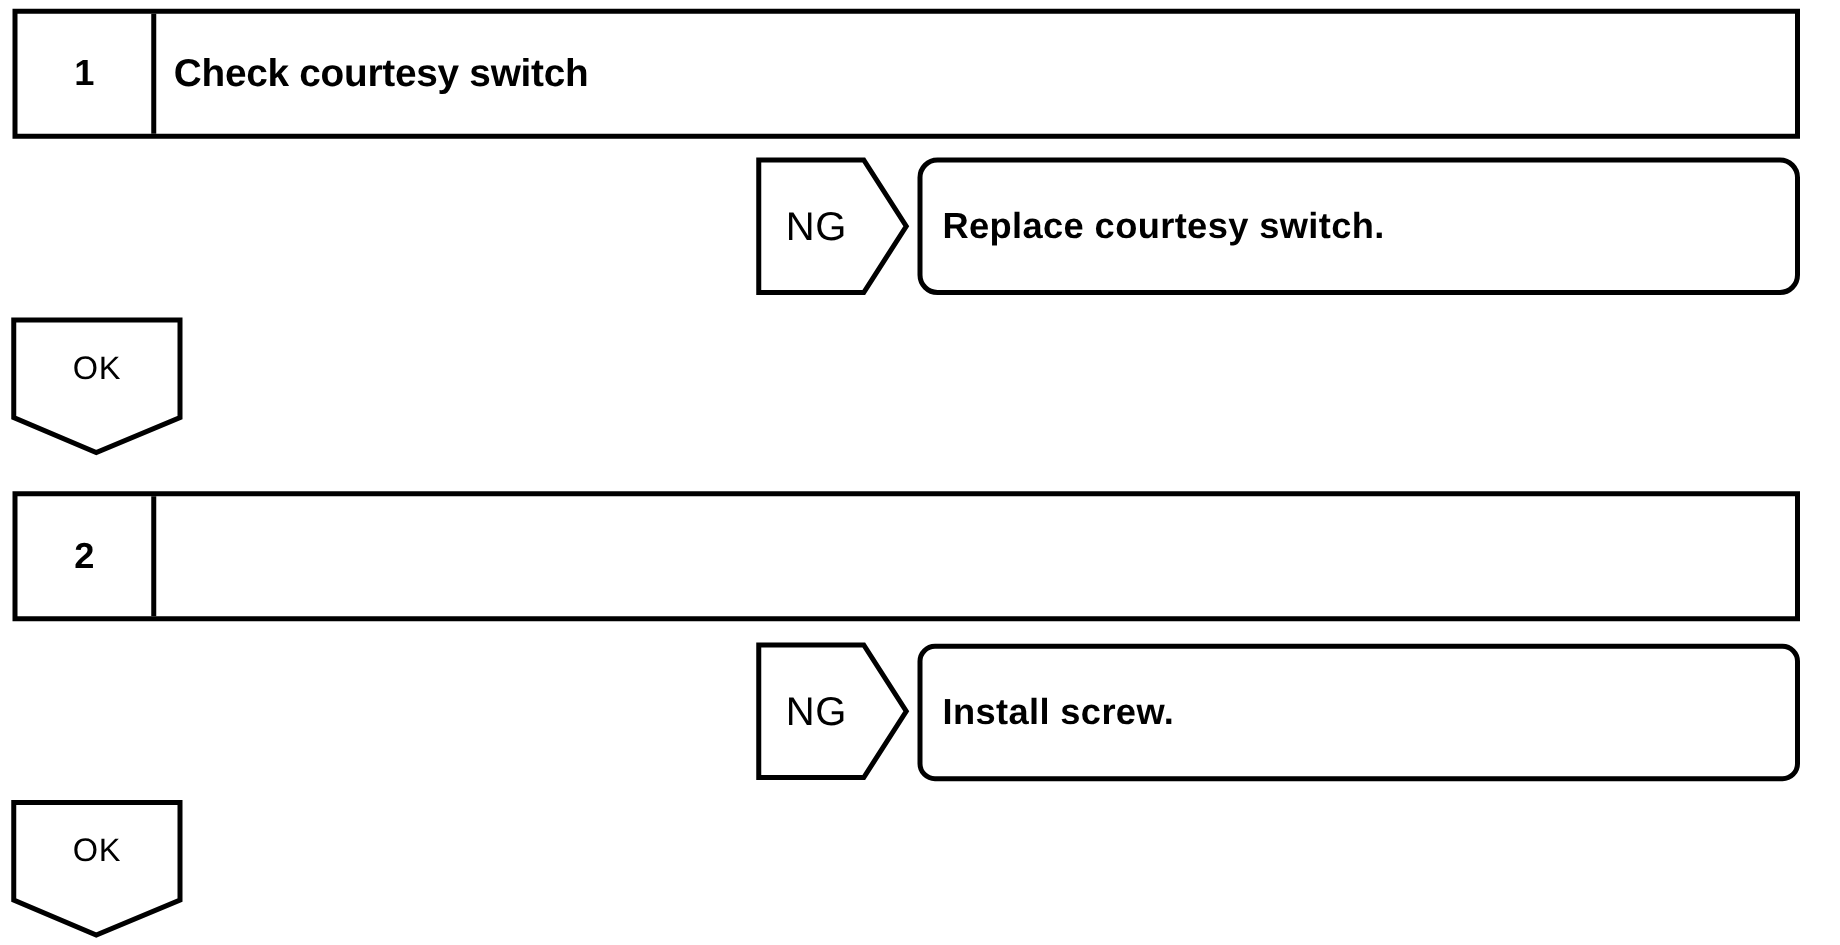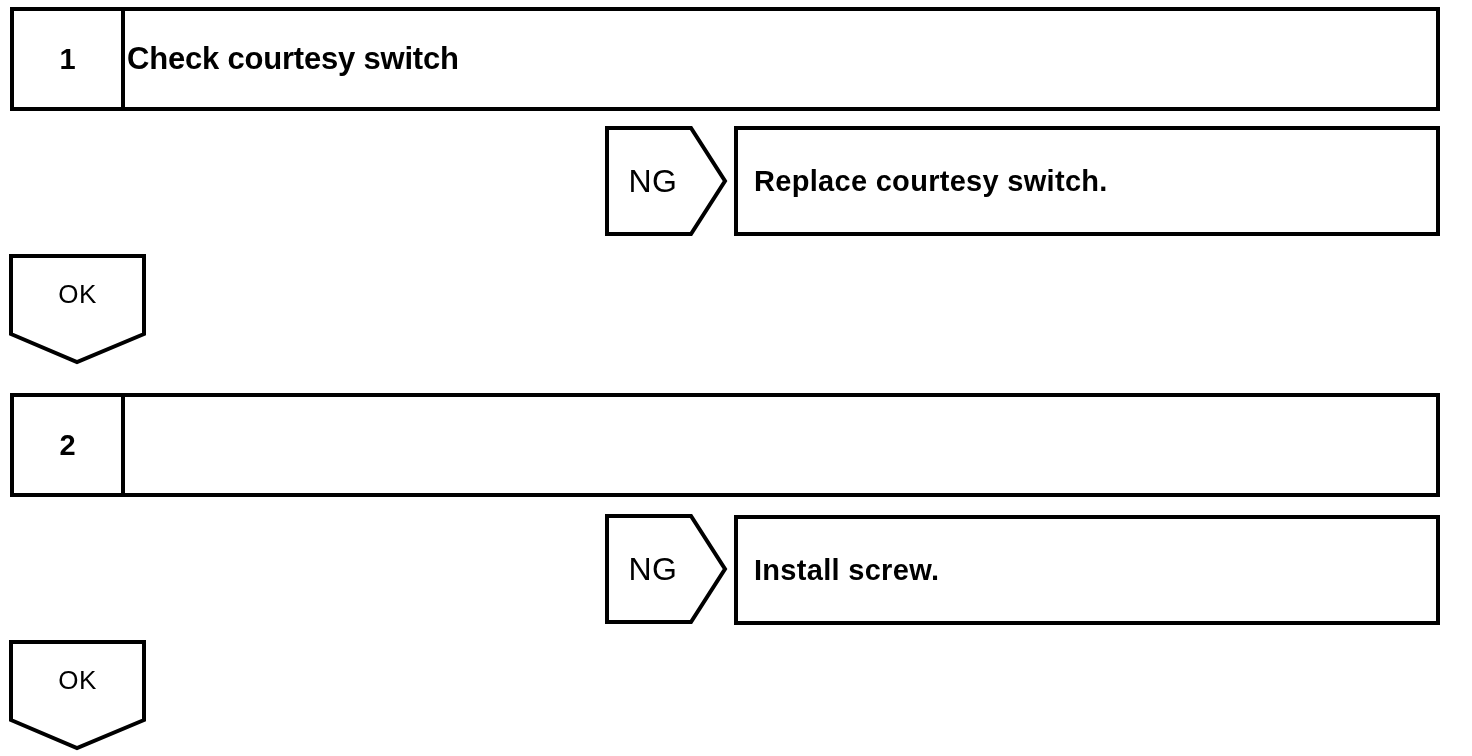--- a/index.html
+++ b/index.html
@@ -42,21 +42,21 @@
     align-items: center;
     justify-content: center;
     font-weight: bold;
     font-size: 29px;
     letter-spacing: 0px;
   }
   .step-text {
     flex: 1 1 auto;
     display: flex;
     align-items: center;
-    padding-left: 2px;
+    padding-left: 14px;
     font-weight: bold;
     font-size: 31px;
     font-family: "Liberation Sans", sans-serif;
     font-stretch: condensed;
     letter-spacing: -0.2px;
     white-space: nowrap;
   }
 
   #step-1 { left: 10px;  top: 7px;   width: 1430px; height: 104px; }
   #step-2 { left: 10px;  top: 393px; width: 1430px; height: 104px; }
@@ -68,22 +68,22 @@
     border: 4px solid #000;
     background: #fff;
     display: flex;
     align-items: center;
     padding-left: 16px;
     font-weight: bold;
     font-size: 29px;
     letter-spacing: 0.3px;
     white-space: nowrap;
   }
-  #action-1 { left: 734px; top: 126px; width: 706px; height: 110px; }
-  #action-2 { left: 734px; top: 515px; width: 706px; height: 110px; }
+  #action-1 { left: 734px; top: 126px; width: 706px; height: 110px; border-radius: 16px; }
+  #action-2 { left: 734px; top: 515px; width: 706px; height: 110px; border-radius: 14px; }
 
   
   .ng-arrow {
     position: absolute;
     width: 122px;
     height: 110px;
   }
   .ng-arrow svg { display: block; width: 100%; height: 100%; overflow: visible; }
   .ng-arrow .lbl {
     position: absolute;

